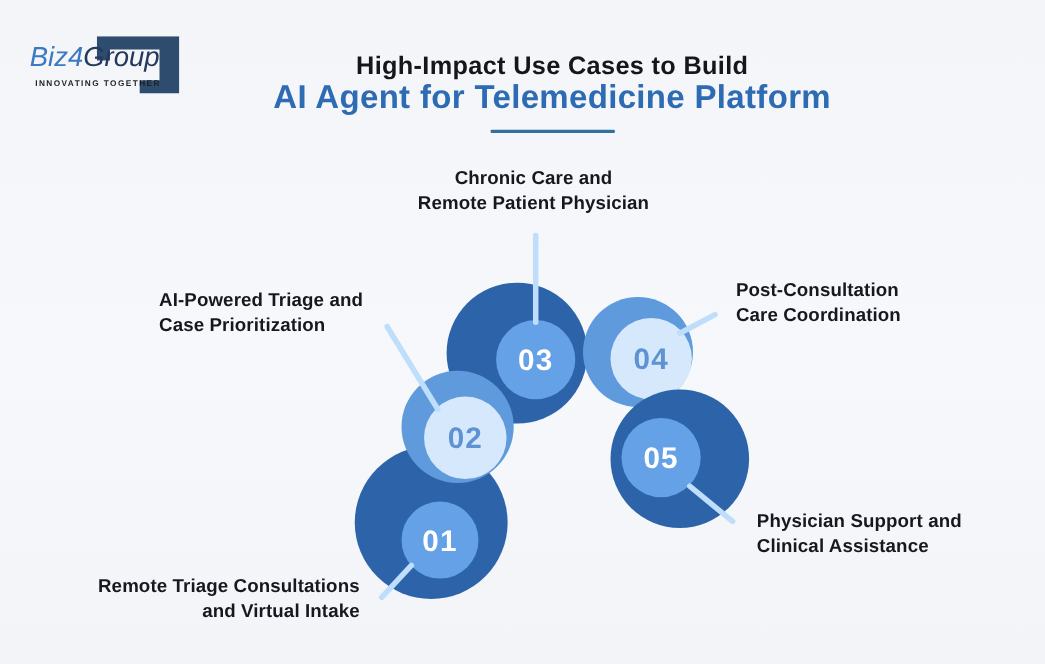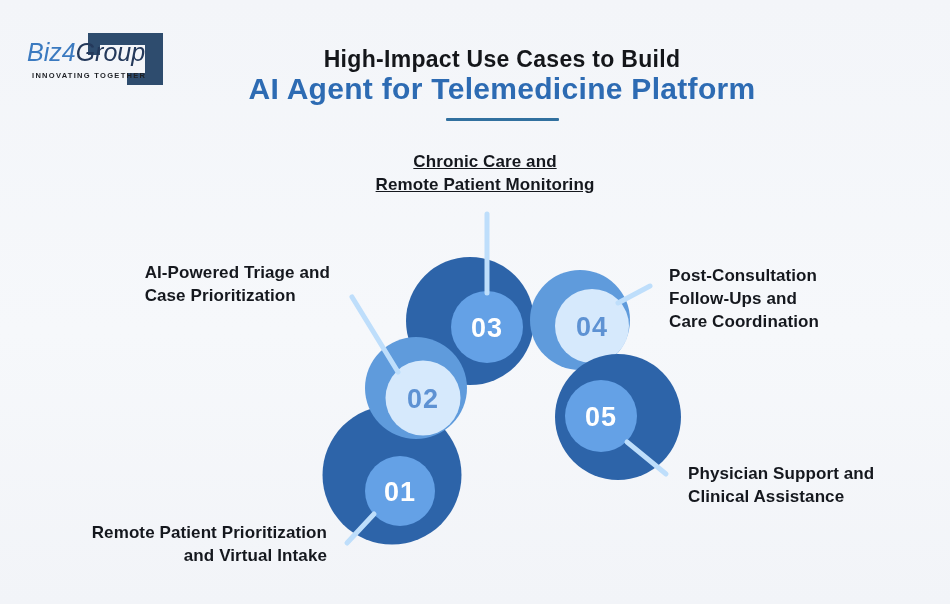--- a/index.html
+++ b/index.html
@@ -56,22 +56,22 @@
   }
 
   
   .label {
     position: absolute;
     font-size: 17px; font-weight: 600; line-height: 23px;
     color: #15181e; letter-spacing: 0.1px;
   }
   .label-01 { right: 623px; top: 521px; text-align: right; white-space: nowrap; }
   .label-02 { right: 620px; top: 261px; white-space: nowrap; }
-  .label-03 { left: 355px; top: 150px; width: 260px; text-align: center; text-decoration: underline; }
-  .label-04 { left: 669px; top: 252px; text-align: left; white-space: nowrap; margin-top: 12px; }
+  .label-03 { left: 355px; top: 150px; width: 260px; text-align: center; }
+  .label-04 { left: 669px; top: 252px; text-align: left; white-space: nowrap; }
   .label-05 { left: 688px; top: 462px; text-align: left; white-space: nowrap; }
 </style>
 </head>
 <body>
 
 <div class="canvas">
 
   <div class="logo">
     <svg class="logo-mark" viewBox="0 0 75 52">
       <path d="M0 0 H75 V52 H39 V40 H57 V12 H12 V22 H0 Z"></path>
@@ -106,37 +106,36 @@
     <line x1="627" y1="442" x2="666" y2="474" stroke-width="5" stroke-linecap="round" stroke="#bedefb"></line>
 
     <text x="400" y="491" dy="9.5" text-anchor="middle" fill="#ffffff">01</text>
     <text x="423" y="398" dy="9.5" text-anchor="middle" fill="#5e92d3">02</text>
     <text x="487" y="327" dy="9.5" text-anchor="middle" fill="#ffffff">03</text>
     <text x="592" y="326" dy="9.5" text-anchor="middle" fill="#5e92d3">04</text>
     <text x="601" y="416" dy="9.5" text-anchor="middle" fill="#ffffff">05</text>
   </svg>
 
   <div class="label label-01">
-    <div>Remote Patient Prioritization</div>
+    <div>Remote Triage Consultations</div>
     <div>and Virtual Intake</div>
   </div>
 
   <div class="label label-02">
     <div>AI-Powered Triage and</div>
     <div>Case Prioritization</div>
   </div>
 
   <div class="label label-03">
     <div>Chronic Care and</div>
-    <div>Remote Patient Monitoring</div>
+    <div>Remote Patient Physician</div>
   </div>
 
   <div class="label label-04">
     <div>Post-Consultation</div>
-    <div>Follow-Ups and</div>
     <div>Care Coordination</div>
   </div>
 
   <div class="label label-05">
     <div>Physician Support and</div>
     <div>Clinical Assistance</div>
   </div>
 
 </div>
 

